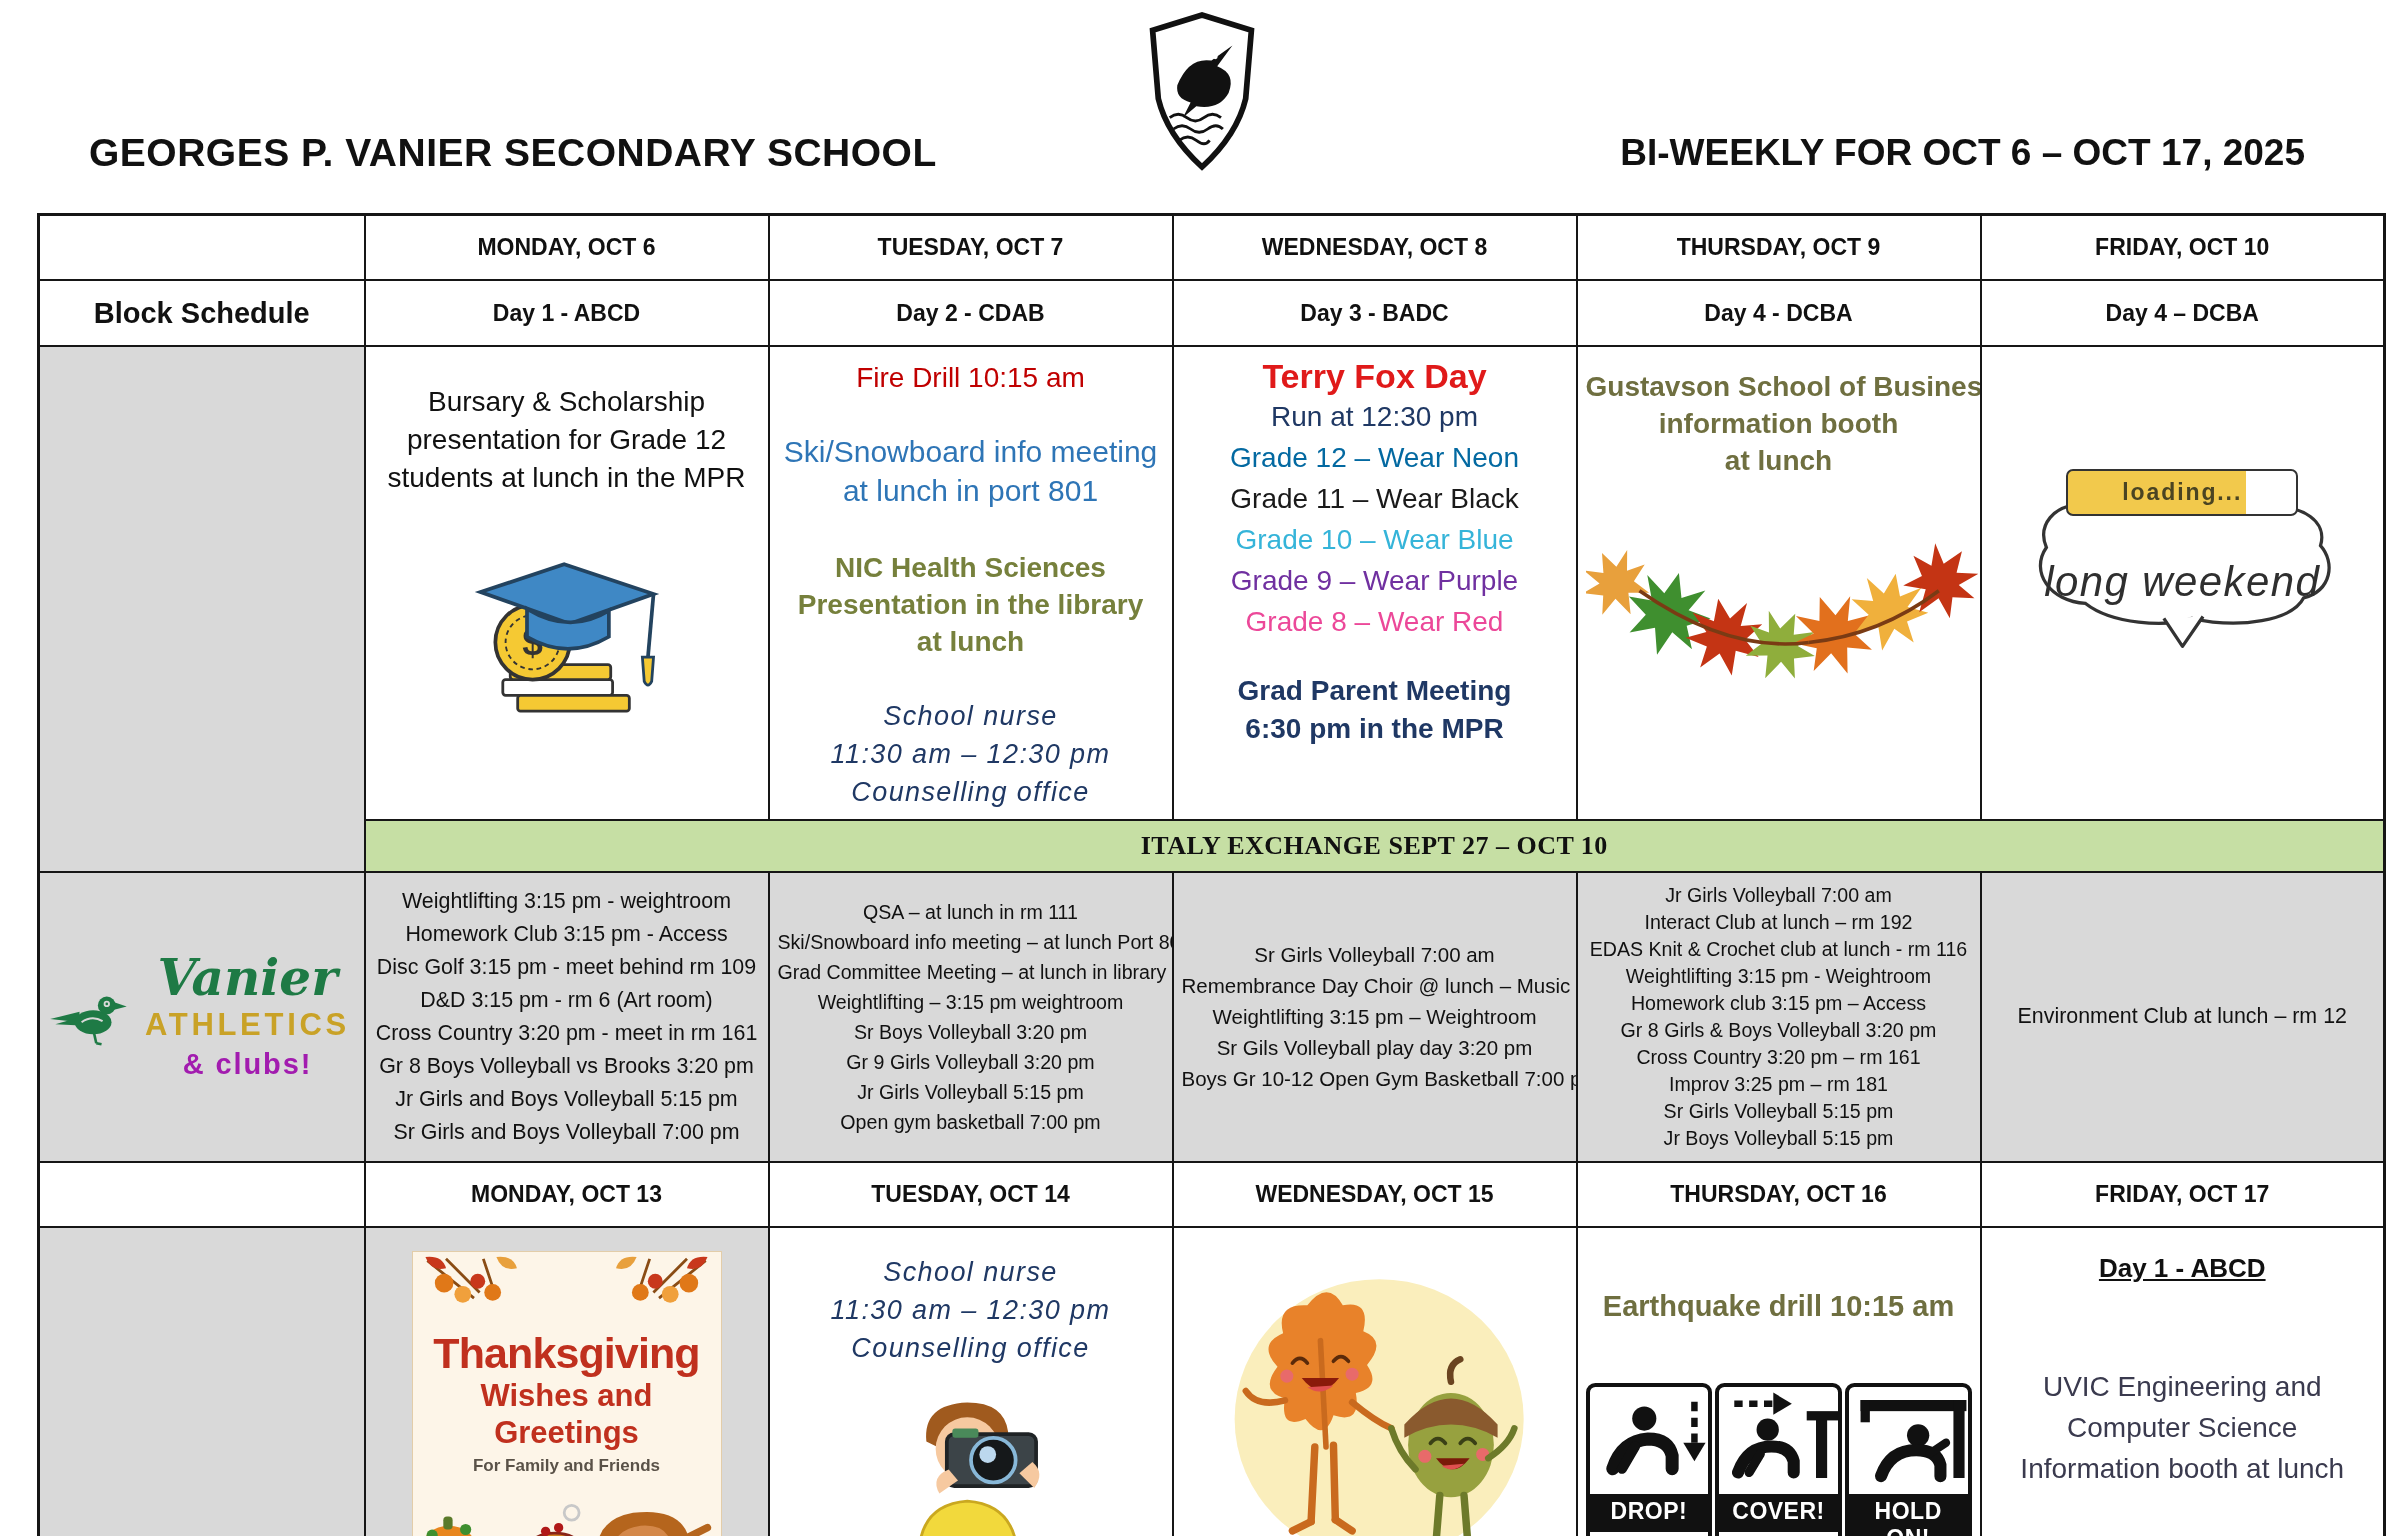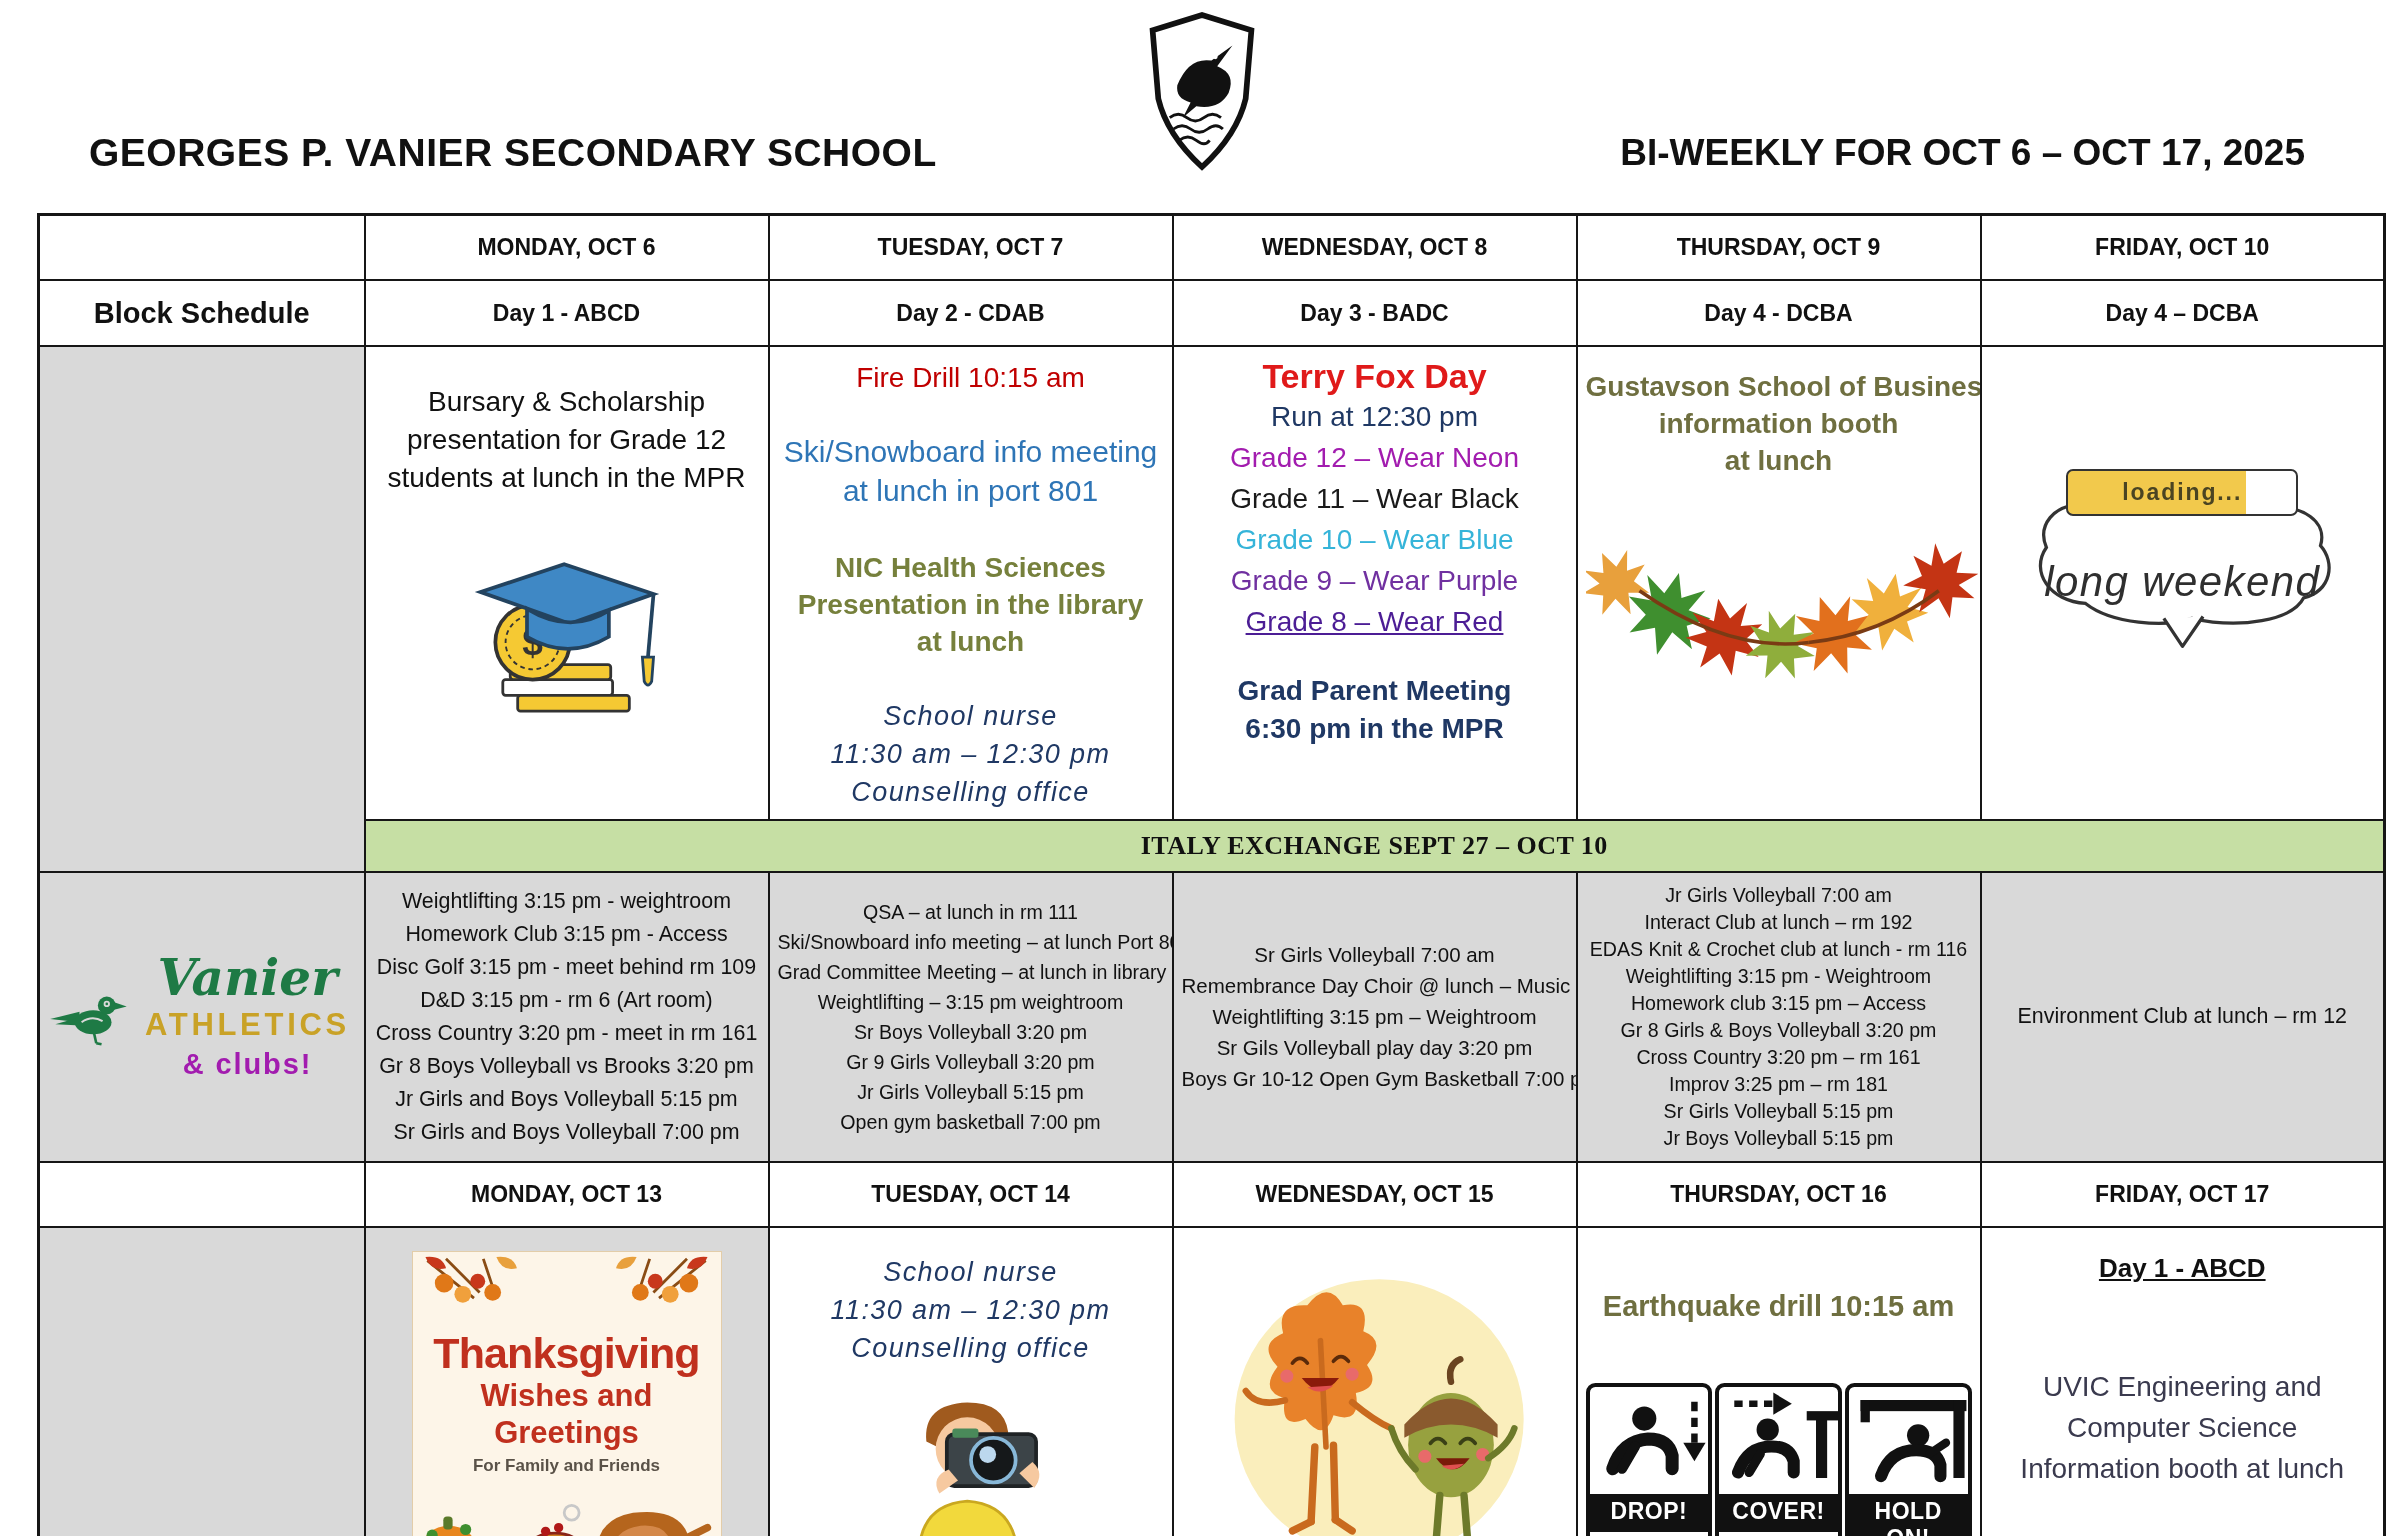--- a/index.html
+++ b/index.html
@@ -168,25 +168,25 @@
             <div class="ln">School nurse</div>
             <div class="ln">11:30 am – 12:30 pm</div>
             <div class="ln">Counselling office</div>
           </div>
     </td>
 
     <td class="w1cell">
       <div class="tf-title">Terry Fox Day</div>
       <div class="tf-run navy">Run at 12:30 pm</div>
       <div class="tf-grades">
-            <div class="ln" style="color: #a21caf;">Grade 12 – Wear Neon</div>
+            <div class="ln" style="color: #0369a1;">Grade 12 – Wear Neon</div>
             <div class="ln" style="color: rgb(26, 26, 26);">Grade 11 – Wear Black</div>
             <div class="ln" style="color: rgb(53, 180, 217);">Grade 10 – Wear Blue</div>
             <div class="ln" style="color: rgb(112, 48, 160);">Grade 9 – Wear Purple</div>
-            <div class="ln" style="color: #4c1d95; text-decoration: underline;">Grade 8 – Wear Red</div>
+            <div class="ln" style="color: #ec4899;">Grade 8 – Wear Red</div>
           </div>
       <div class="tf-grad navy">
             <div class="ln">Grad Parent Meeting</div>
             <div class="ln">6:30 pm in the MPR</div>
           </div>
     </td>
 
     <td class="w1cell">
       <div class="olive2 gust">
             <div class="ln">Gustavson School of Business</div>

